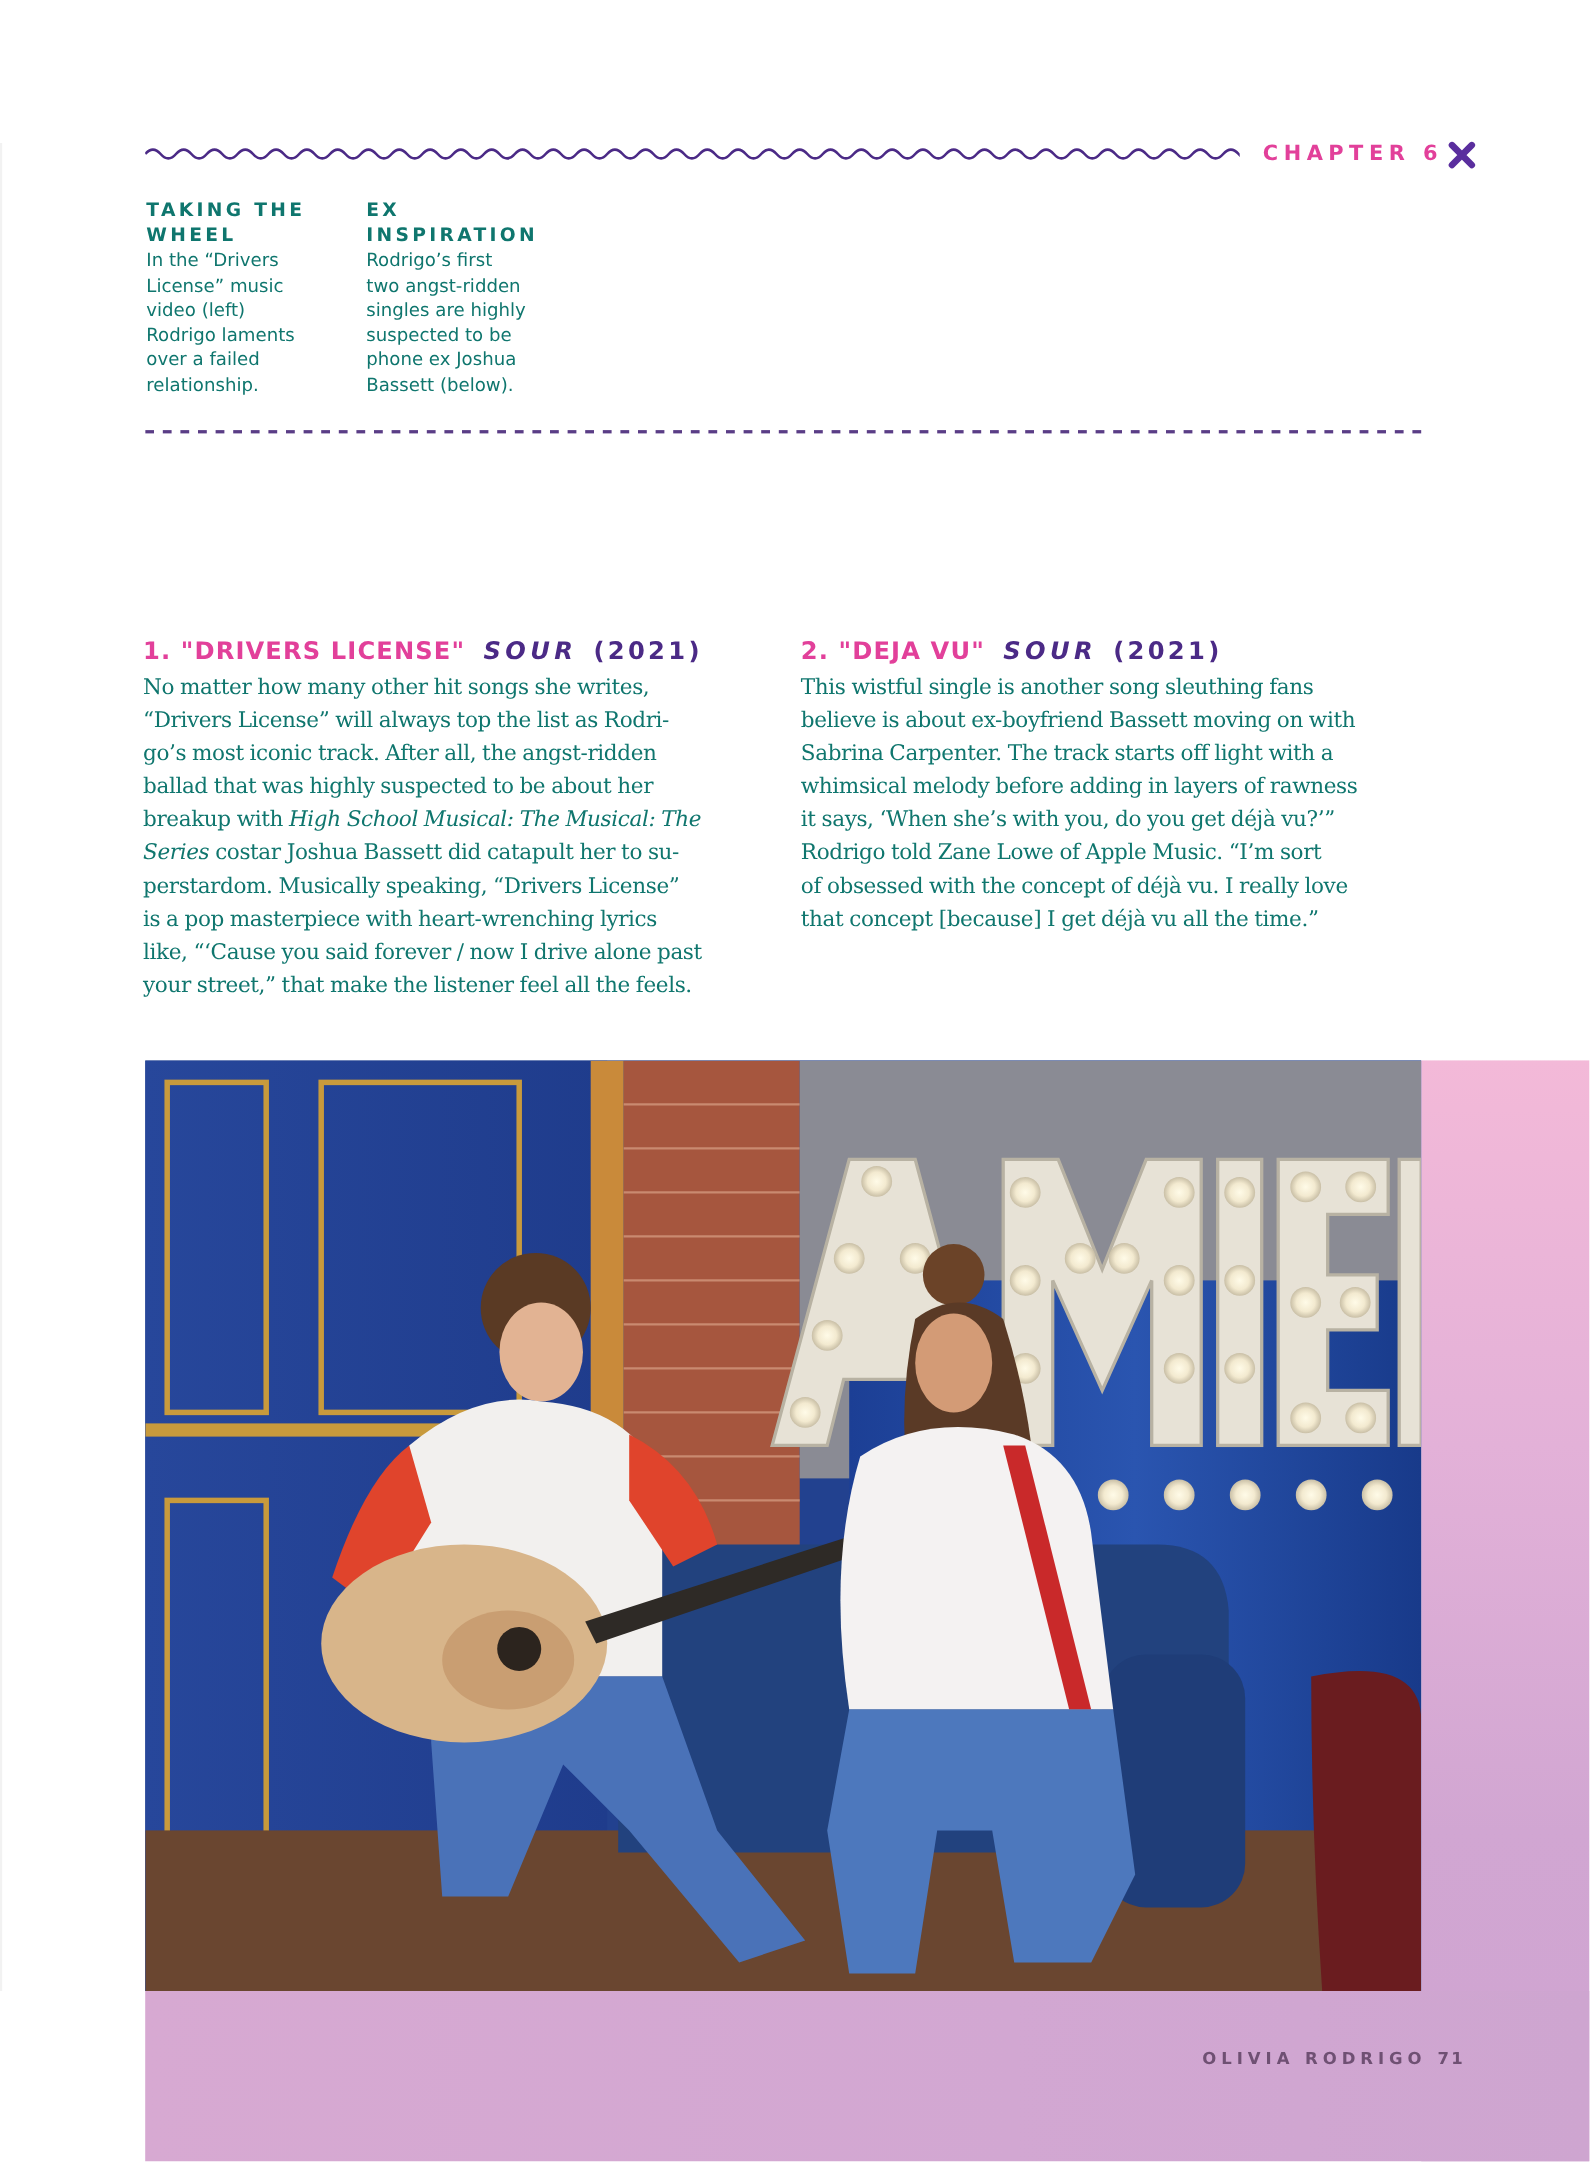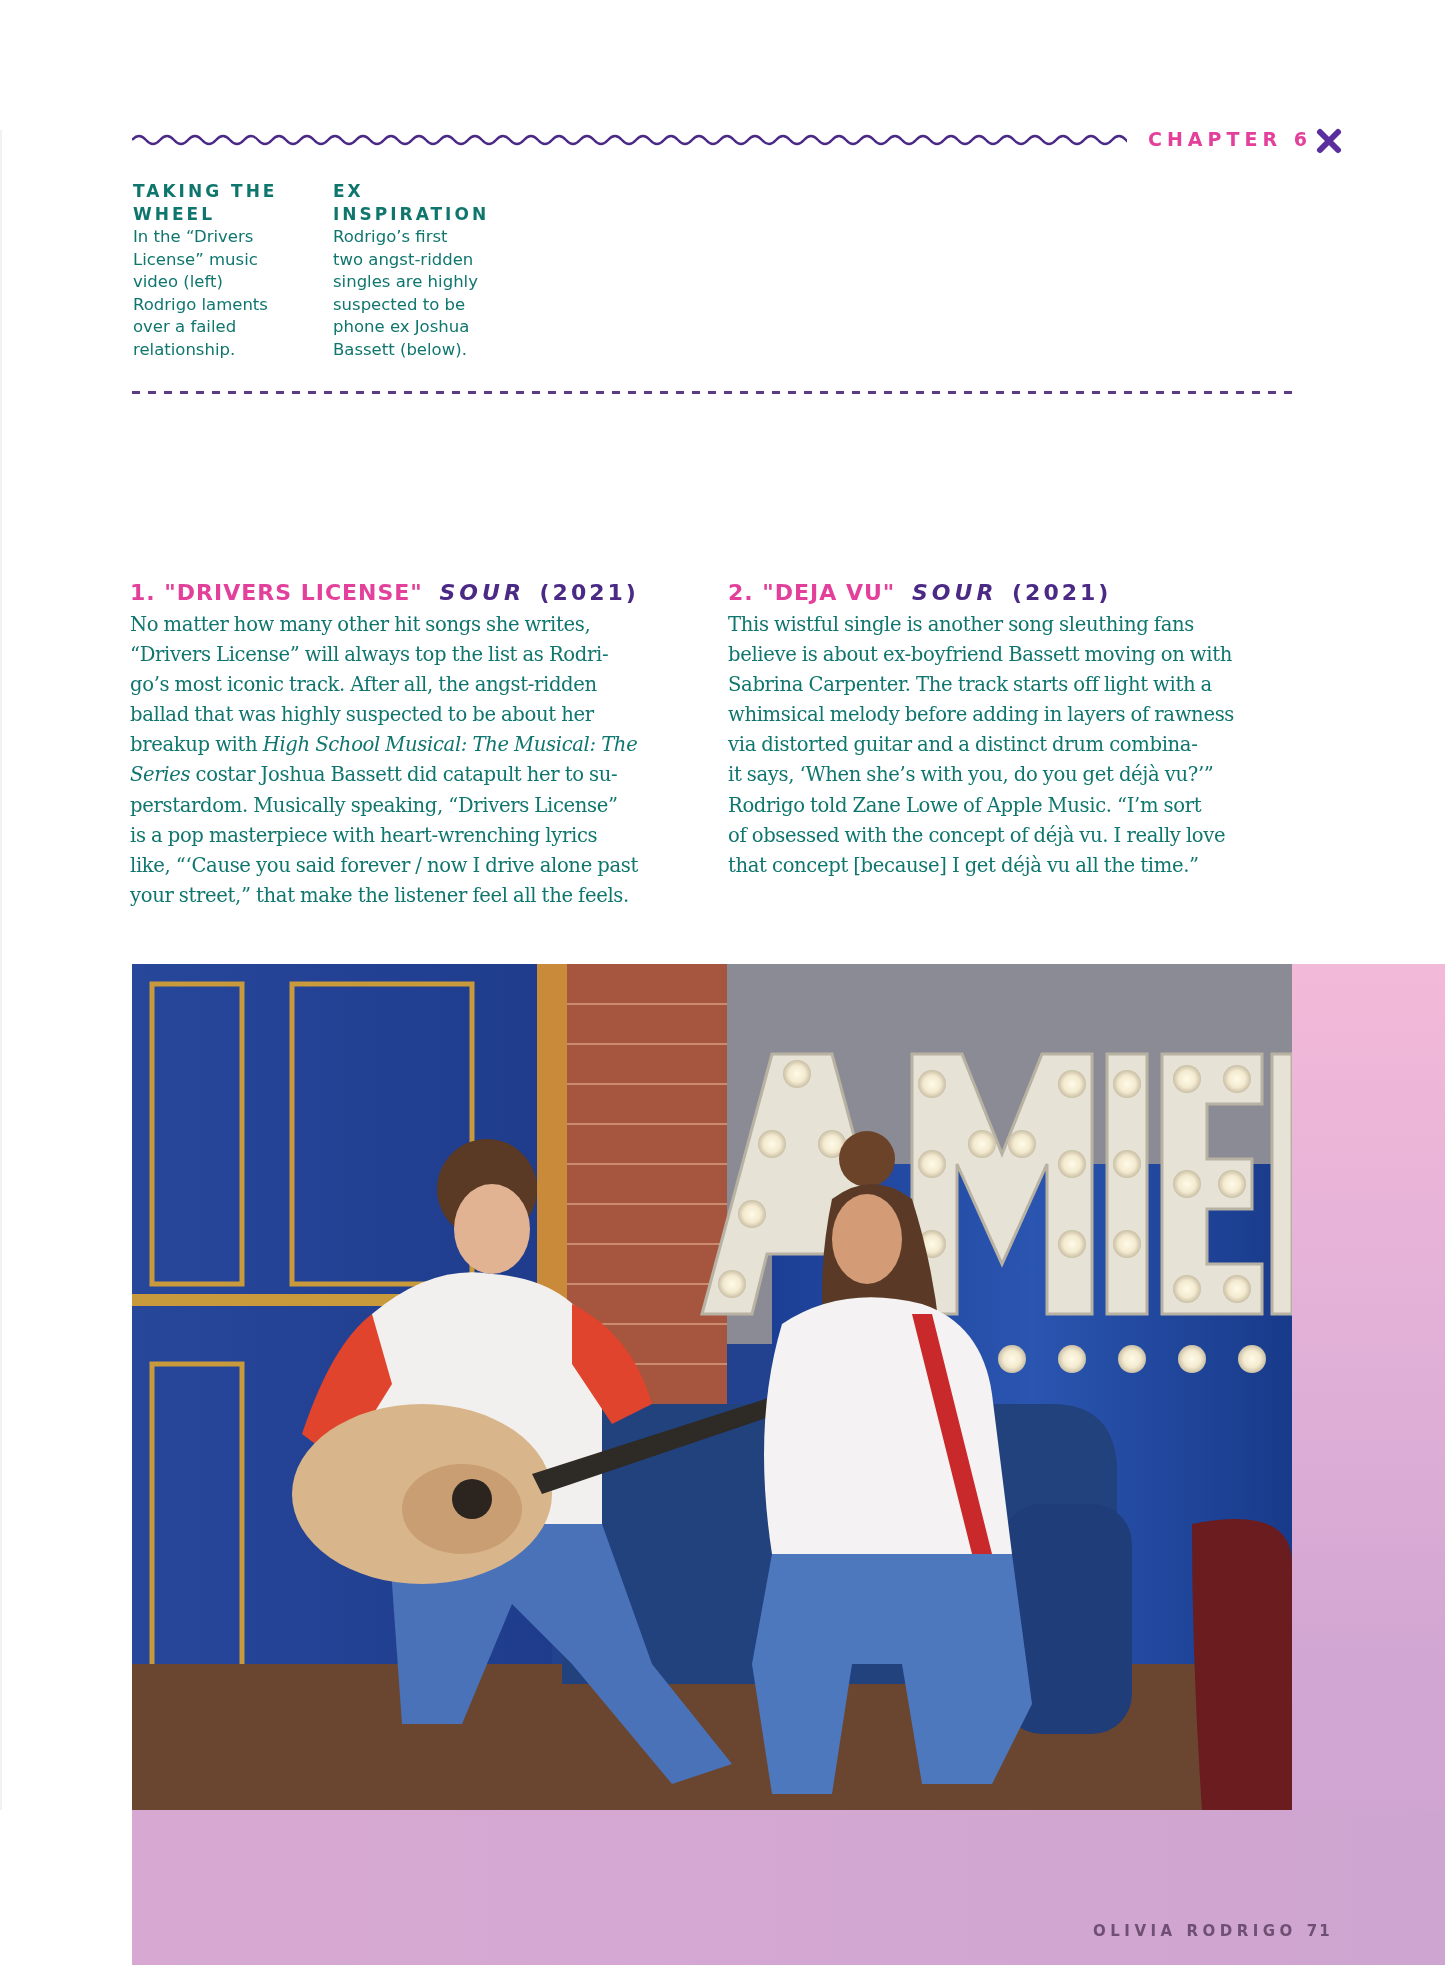--- a/index.html
+++ b/index.html
@@ -38,21 +38,21 @@
   .body-text { font-family: "DejaVu Serif", serif; font-size: 19.6px; line-height: 30.1px;
                color: #0f766e; margin-top: 2px; letter-spacing: -0.35px; word-spacing: -0.5px; }
   .body-text .line { display: block; white-space: nowrap; }
   .body-text em { font-style: italic; }
 
   
   .pink-right { position: absolute; left: 1292px; top: 964px; width: 153px; height: 1001px;
                 background: linear-gradient(180deg, #f3b9d8 0%, #e3b1d8 35%, #d1a6d2 70%, #cfa4d1 100%); }
   .pink-bottom { position: absolute; left: 132px; top: 1810px; width: 1313px; height: 155px;
                  background: linear-gradient(90deg, #d7a9d2 0%, #d2a7d2 60%, #cea5d0 100%); }
-  .footer { position: absolute; left: 1093px; top: 1922px; font-family: "DejaVu Sans", sans-serif;
+  .footer { position: absolute; left: 1093px; top: 1862px; font-family: "DejaVu Sans", sans-serif;
             font-weight: 700; font-size: 15px; letter-spacing: 4.5px; color: #6f5073; }
   .footer .pg { margin-left: 10px; letter-spacing: 2px; }
 
   
   .photo { position: absolute; left: 132px; top: 964px; width: 1160px; height: 846px; overflow: hidden;
            background: #22418f; }
   .photo svg { display: block; width: 100%; height: 100%; }
 </style>
 </head>
 <body>
@@ -125,21 +125,20 @@
     <span class="song">2.</span>
     <span class="song">"DEJA VU"</span>
     <span class="album">SOUR</span>
     <span class="year">(2021)</span>
   </div>
   <div class="body-text">
     <span class="line">This wistful single is another song sleuthing fans</span>
     <span class="line">believe is about ex-boyfriend Bassett moving on with</span>
     <span class="line">Sabrina Carpenter. The track starts off light with a</span>
     <span class="line">whimsical melody before adding in layers of rawness</span>
-    <span class="line">via distorted guitar and a distinct drum combina-</span>
     <span class="line">it says, ‘When she’s with you, do you get déjà vu?’”</span>
     <span class="line">Rodrigo told Zane Lowe of Apple Music. “I’m sort</span>
     <span class="line">of obsessed with the concept of déjà vu. I really love</span>
     <span class="line">that concept [because] I get déjà vu all the time.”</span>
   </div>
 </div>
 
 <div class="pink-right"></div>
 <div class="pink-bottom"></div>
 

